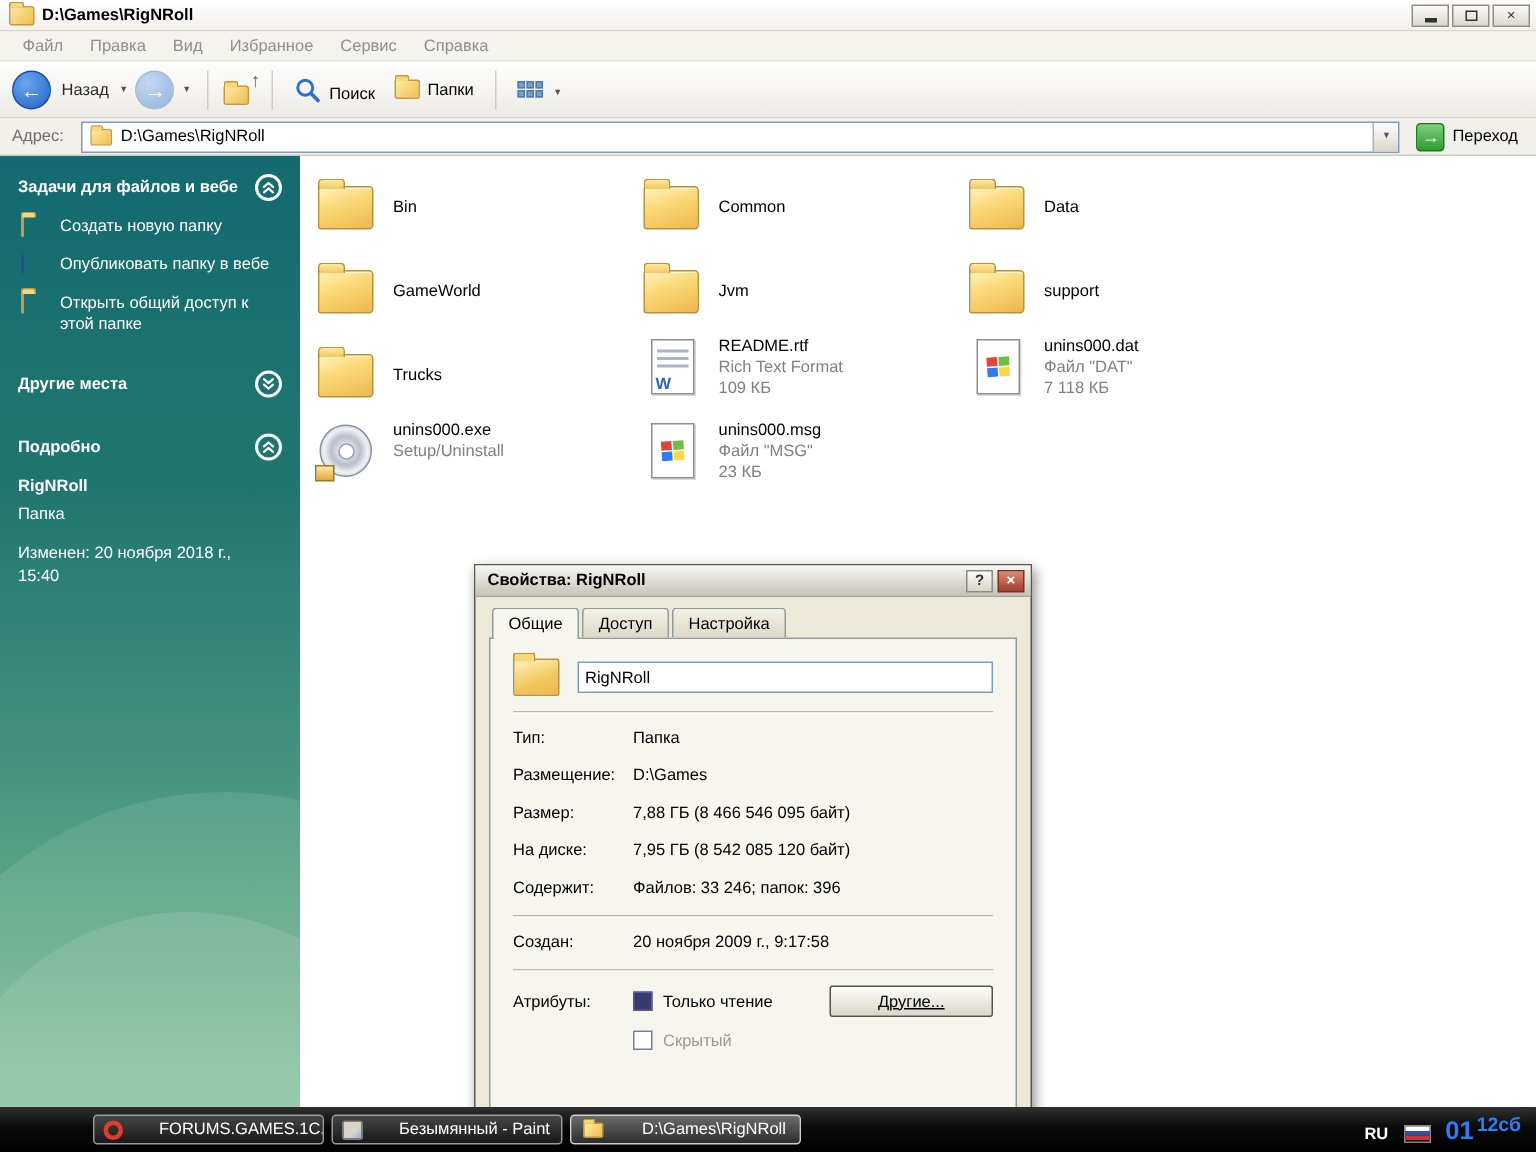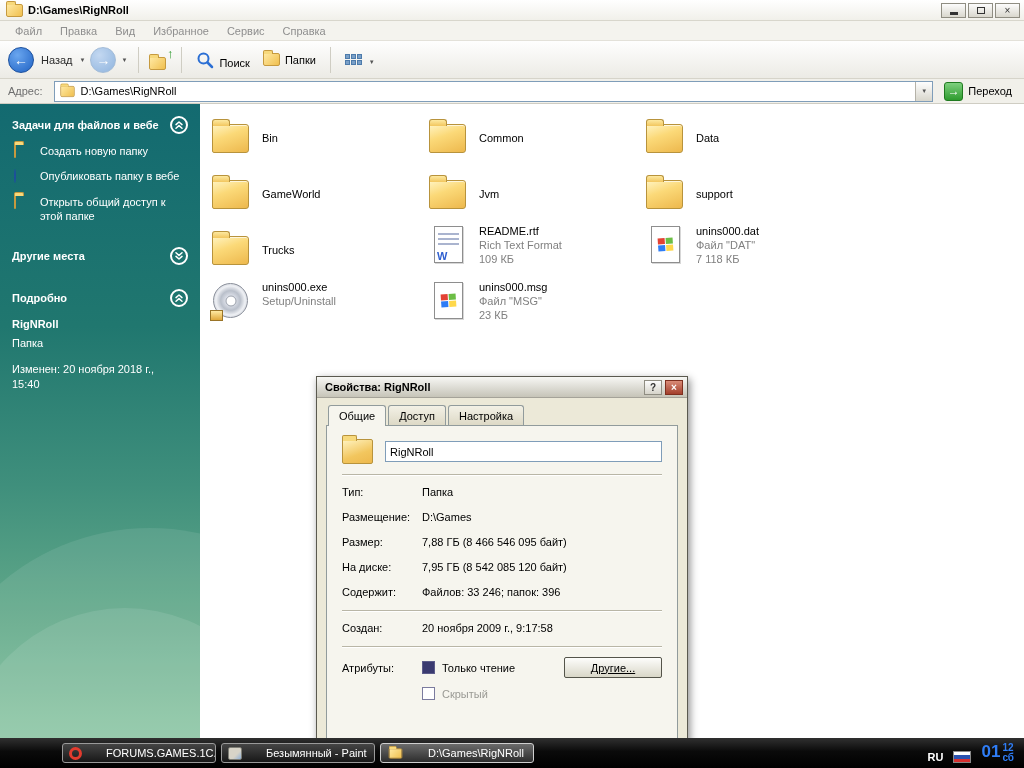--- a/index.html
+++ b/index.html
@@ -109,41 +109,41 @@
   .name-row { display:flex; align-items:center; gap:12px; margin-bottom:10px; }
   .folder-m { position:relative; width:31px; height:25px; background:linear-gradient(160deg,#fff3c0,#f2c65e 60%,#edb84d); border:1px solid #b8933c; border-radius:2px; flex:none; }
   .folder-m::before { content:""; position:absolute; left:-1px; top:-5px; width:13px; height:5px; background:#f7d97c; border:1px solid #b8933c; border-bottom:none; border-radius:2px 2px 0 0; }
   .name-input { flex:1; height:21px; border:1px solid #7f9db9; background:#fff; padding:0 4px; font:11px "Liberation Sans", sans-serif; outline:none; }
   .dlg-sep { height:2px; border-top:1px solid #b9b6a6; border-bottom:1px solid #fff; margin:9px 0; }
   .dl-row { display:flex; margin-bottom:10px; line-height:15px; }
   .dl-label { width:80px; flex:none; }
   .attr-row { display:flex; align-items:center; margin-bottom:9px; }
   .checkbox { width:13px; height:13px; border:1px solid #7b7b9e; background:#fff; margin-right:7px; flex:none; }
   .checkbox.filled { background:#3a3a70; border-color:#5c5c8a; }
-  .other-btn { margin-left:auto; width:98px; height:21px; border:1px solid #54544a; border-radius:2px;
+  .other-btn { margin-left:auto; width:109px; height:21px; border:1px solid #54544a; border-radius:2px;
     background:linear-gradient(#fdfdfb,#d9d7c8); font:11px "Liberation Sans", sans-serif; display:flex; align-items:center; justify-content:center;text-decoration:underline; }
   .muted { color:#9a9a94; }
 
   
   .taskbar { position:absolute; left:0; bottom:0; width:1024px; height:30px; background:linear-gradient(#303030,#0a0a0a 45%,#000);
     display:flex; align-items:center; padding-left:62px; gap:5px; z-index:100; }
   .task-btn { width:154px; height:20px; border-radius:3px; border:1px solid #9a9a9a; background:linear-gradient(#454545,#181818);
     color:#fff; display:flex; align-items:center; gap:24px; padding:0 6px; overflow:hidden; white-space:nowrap; }
   .task-btn.active { background:linear-gradient(#6b6b6b,#2d2d2d); border-color:#cfcfcf; }
   .task-btn .mini-folder { transform:scale(.8); }
   .opera-ico { width:13px; height:13px; border-radius:50%; border:3px solid #e23b2e; flex:none; }
   .paint-ico { width:14px; height:13px; background:linear-gradient(135deg,#d8d4c8 60%,#8fb0d8); border:1px solid #7e7e76; border-radius:2px; flex:none; }
   .tray { margin-left:auto; display:flex; align-items:flex-end; gap:10px; padding-right:10px; }
   .tray-lang { color:#fff; font-weight:bold; }
   .flag { width:18px; height:12px; border:1px solid #888; display:flex; flex-direction:column; flex:none; }
   .flag i { flex:1; display:block; }
   .flag .w { background:#fff; } .flag .bl { background:#2b52b0; } .flag .rd { background:#d83030; }
   .clock { display:flex; align-items:flex-start; color:#2f7df6; }
   .clock-hour { font-size:17px; font-weight:bold; line-height:17px; }
-  .clock-col { display:flex; flex-direction:column; font-size:10px; line-height:10px; margin-left:2px; font-weight:bold; }
+  .clock-col { display:flex; flex-direction:row; font-size:13px; line-height:10px; margin-left:2px; font-weight:bold; }
 </style>
 </head>
 <body>
 
 <div class="screen">
 
   <div class="explorer">
 
     <div class="titlebar">
       <span class="mini-folder"></span>

